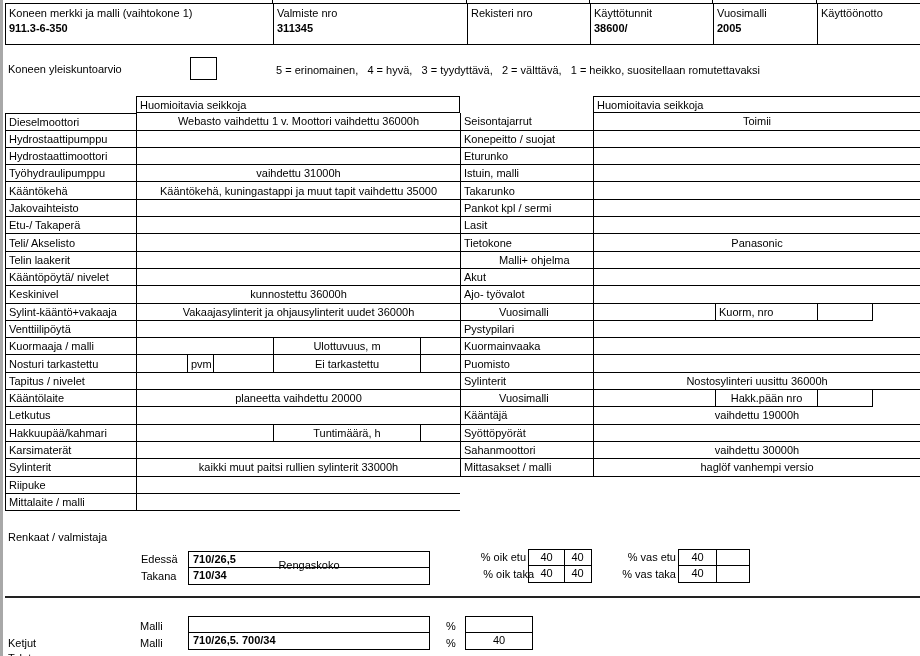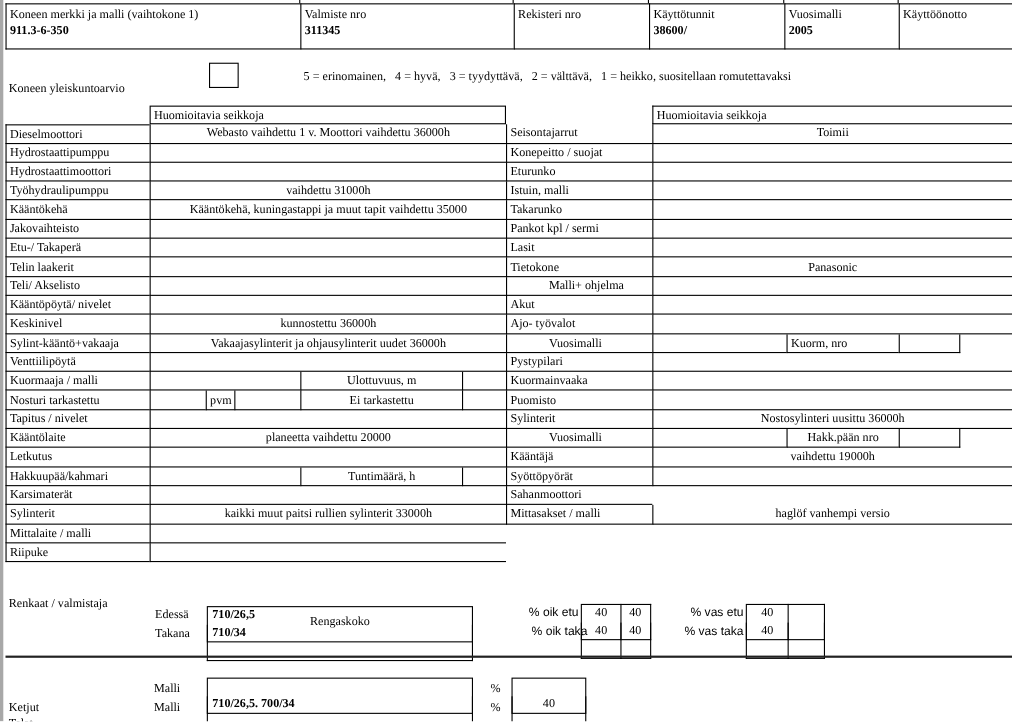--- a/index.html
+++ b/index.html
@@ -1,19 +1,19 @@
 <!DOCTYPE html>
 <html><head>
 <meta charset="utf-8">
 <style>
   html,body{margin:0;padding:0;background:#fff;}
   #app{position:relative;width:920px;height:656px;background:#fff;overflow:hidden;
        font-family:"Liberation Sans",sans-serif;font-size:11px;color:#000;}
-  .abs{position:absolute;font-family:Liberation Serif, serif;}
-  .nowrap{white-space:nowrap;margin-top:12px;}
+  .abs{position:absolute;}
+  .nowrap{white-space:nowrap;}
   
   #edge{left:0;top:0;width:3px;height:656px;background:#a8a8a8;}
   .stub{position:absolute;top:0;width:1px;height:3px;background:#000;}
   
   #hdr{left:5px;top:3px;display:flex;}
   .hcell{box-sizing:border-box;height:42px;border:1px solid #000;border-right:none;
          padding:2px 0 0 3px;overflow:hidden;white-space:nowrap;}
   .hcell:nth-child(1){width:268px;}
   .hcell:nth-child(2){width:194px;}
   .hcell:nth-child(3){width:123px;}
@@ -45,21 +45,21 @@
   .Lp1{width:51px;} .Lpvm{width:26px;} .Lp2{width:60px;}
   .Rsp{width:133px;} .Rhd{width:327px;}
   .Rlab{width:133px;} .Rval{width:327px;}
   .Rf1{width:122px;} .Rmid{width:102px;} .Rf2{width:56px;} .Rsp2{width:47px;}
   .sel{border:2px solid #3c614f;border-right:none;}
   
   #tires-label{left:8px;top:531px;}
   #rengaskoko{left:188px;top:531px;width:242px;text-align:center;margin-top:28px;}
   #edessa-label{left:141px;top:553px;}
   #takana-label{left:141px;top:570px;}
-  .tbox{box-sizing:border-box;border:1px solid #000;height:33px;line-height:15px;
+  .tbox{box-sizing:border-box;border:1px solid #000;height:17px;line-height:15px;
         overflow:hidden;white-space:nowrap;}
   #front-box{left:188px;top:551px;width:242px;padding-left:4px;font-weight:bold;}
   #rear-box{left:188px;top:568px;width:242px;border-top:none;padding-left:4px;font-weight:bold;}
   .pctlab{position:absolute;text-align:right;width:86px;}
   #oik-etu-label{left:440px;top:551px;}
   #oik-taka-label{left:448px;top:568px;}
   #vas-etu-label{left:590px;top:551px;}
   #vas-taka-label{left:590px;top:568px;}
   .pbox{text-align:center;}
   #oe1{left:528px;top:549px;width:37px;}
@@ -154,25 +154,25 @@
       </div>
       <div class="trow">
         <div class="c lab Llab">Jakovaihteisto</div>
         <div class="c ctr Lval"></div>
       </div>
       <div class="trow">
         <div class="c lab Llab">Etu-/ Takaperä</div>
         <div class="c ctr Lval"></div>
       </div>
       <div class="trow">
+        <div class="c lab Llab">Teli/ Akselisto</div>
+        <div class="c ctr Lval"></div>
+      </div>
+      <div class="trow">
         <div class="c lab Llab">Telin laakerit</div>
-        <div class="c ctr Lval"></div>
-      </div>
-      <div class="trow">
-        <div class="c lab Llab">Teli/ Akselisto</div>
         <div class="c ctr Lval"></div>
       </div>
       <div class="trow">
         <div class="c lab Llab">Kääntöpöytä/ nivelet</div>
         <div class="c ctr Lval"></div>
       </div>
       <div class="trow">
         <div class="c lab Llab">Keskinivel</div>
         <div class="c ctr Lval">kunnostettu 36000h</div>
       </div>
@@ -218,25 +218,25 @@
       </div>
       <div class="trow">
         <div class="c lab Llab">Karsimaterät</div>
         <div class="c ctr Lval"></div>
       </div>
       <div class="trow">
         <div class="c lab Llab">Sylinterit</div>
         <div class="c ctr Lval">kaikki muut paitsi rullien sylinterit 33000h</div>
       </div>
       <div class="trow">
+        <div class="c lab Llab">Riipuke</div>
+        <div class="c ctr Lval"></div>
+      </div>
+      <div class="trow">
         <div class="c lab Llab">Mittalaite / malli</div>
-        <div class="c ctr Lval"></div>
-      </div>
-      <div class="trow">
-        <div class="c lab Llab">Riipuke</div>
         <div class="c ctr Lval"></div>
       </div>
     </div>
   <div id="rtable" class="abs">
       <div class="trow">
         <div class="sp Rsp"></div>
         <div class="c bt lab Rhd">Huomioitavia seikkoja</div>
       </div>
       <div class="trow">
         <div class="c lab Rlab">Seisontajarrut</div>
@@ -315,20 +315,21 @@
       <div class="trow">
         <div class="c lab Rlab">Kääntäjä</div>
         <div class="c ctr Rval">vaihdettu 19000h</div>
       </div>
       <div class="trow">
         <div class="c lab Rlab">Syöttöpyörät</div>
         <div class="c ctr Rval"></div>
       </div>
       <div class="trow">
         <div class="c lab Rlab">Sahanmoottori</div>
+        <div class="c ctr Rval">vaihdettu 30000h</div>
       </div>
       <div class="trow">
         <div class="c lab Rlab">Mittasakset / malli</div>
         <div class="c ctr Rval">haglöf vanhempi versio</div>
       </div>
     </div>
 
   <div id="tires-label" class="abs nowrap">Renkaat / valmistaja</div>
   <div id="rengaskoko" class="abs">Rengaskoko</div>
   <div id="edessa-label" class="abs">Edessä</div>

